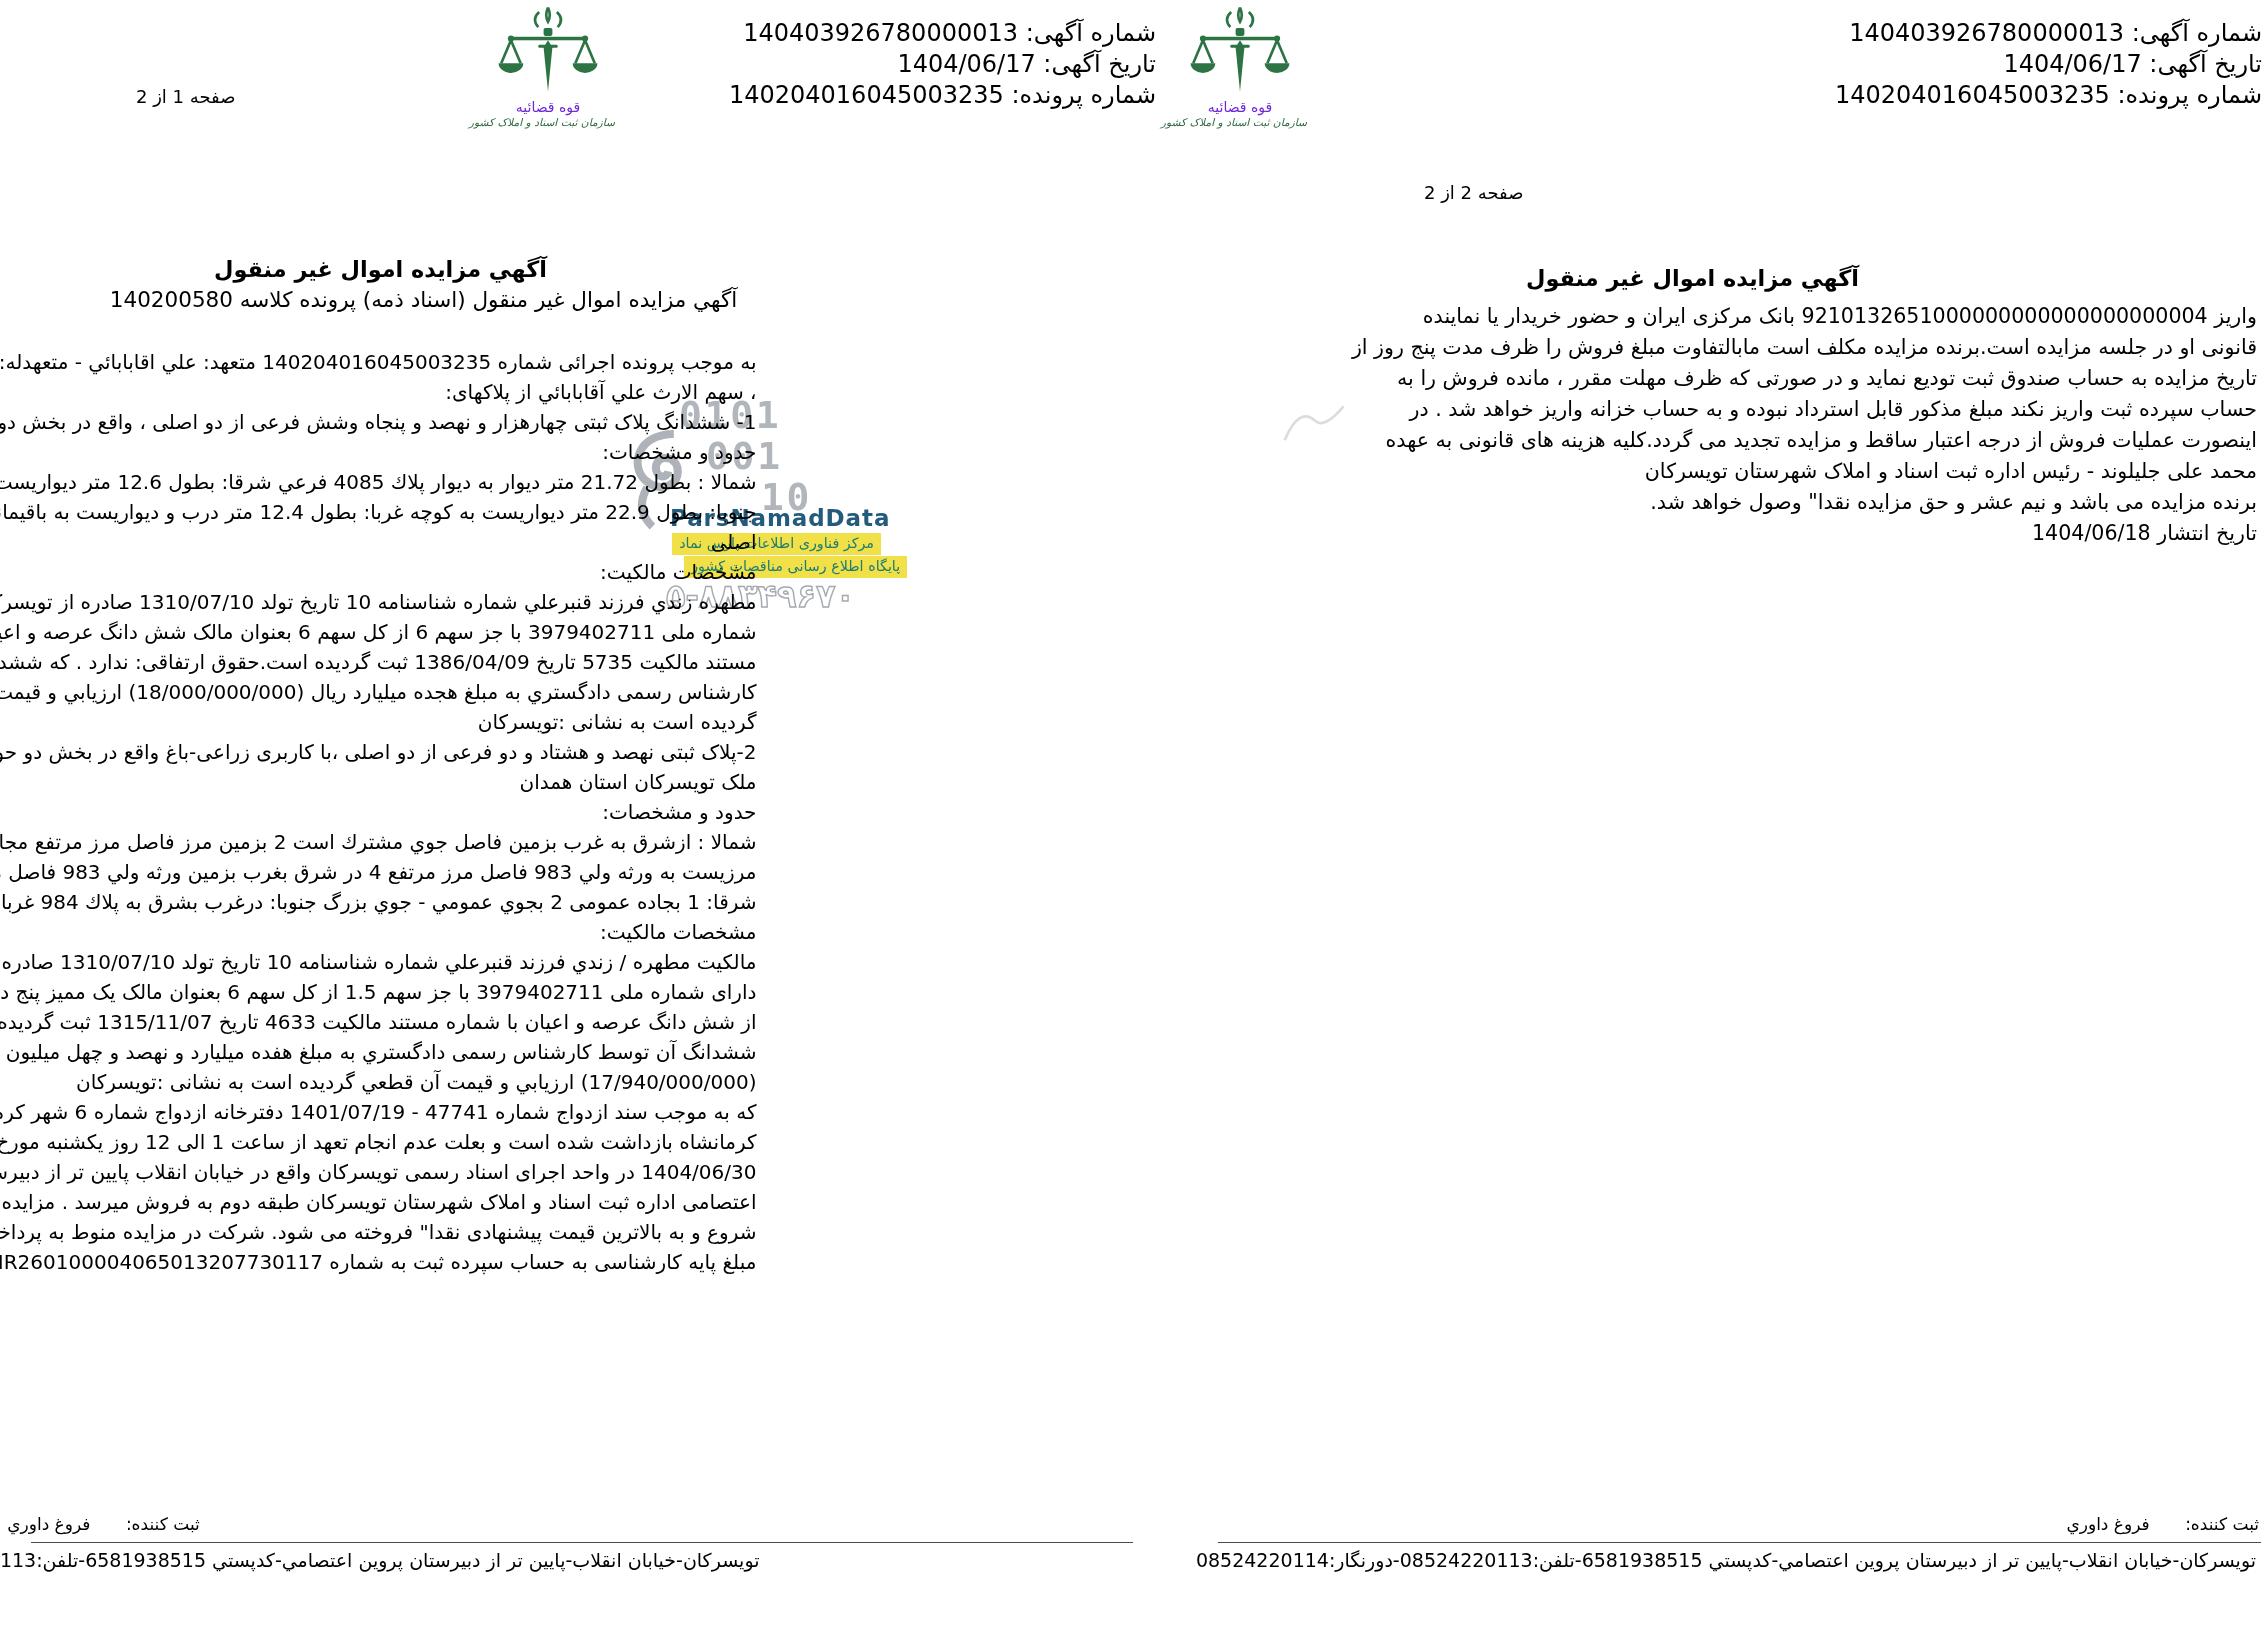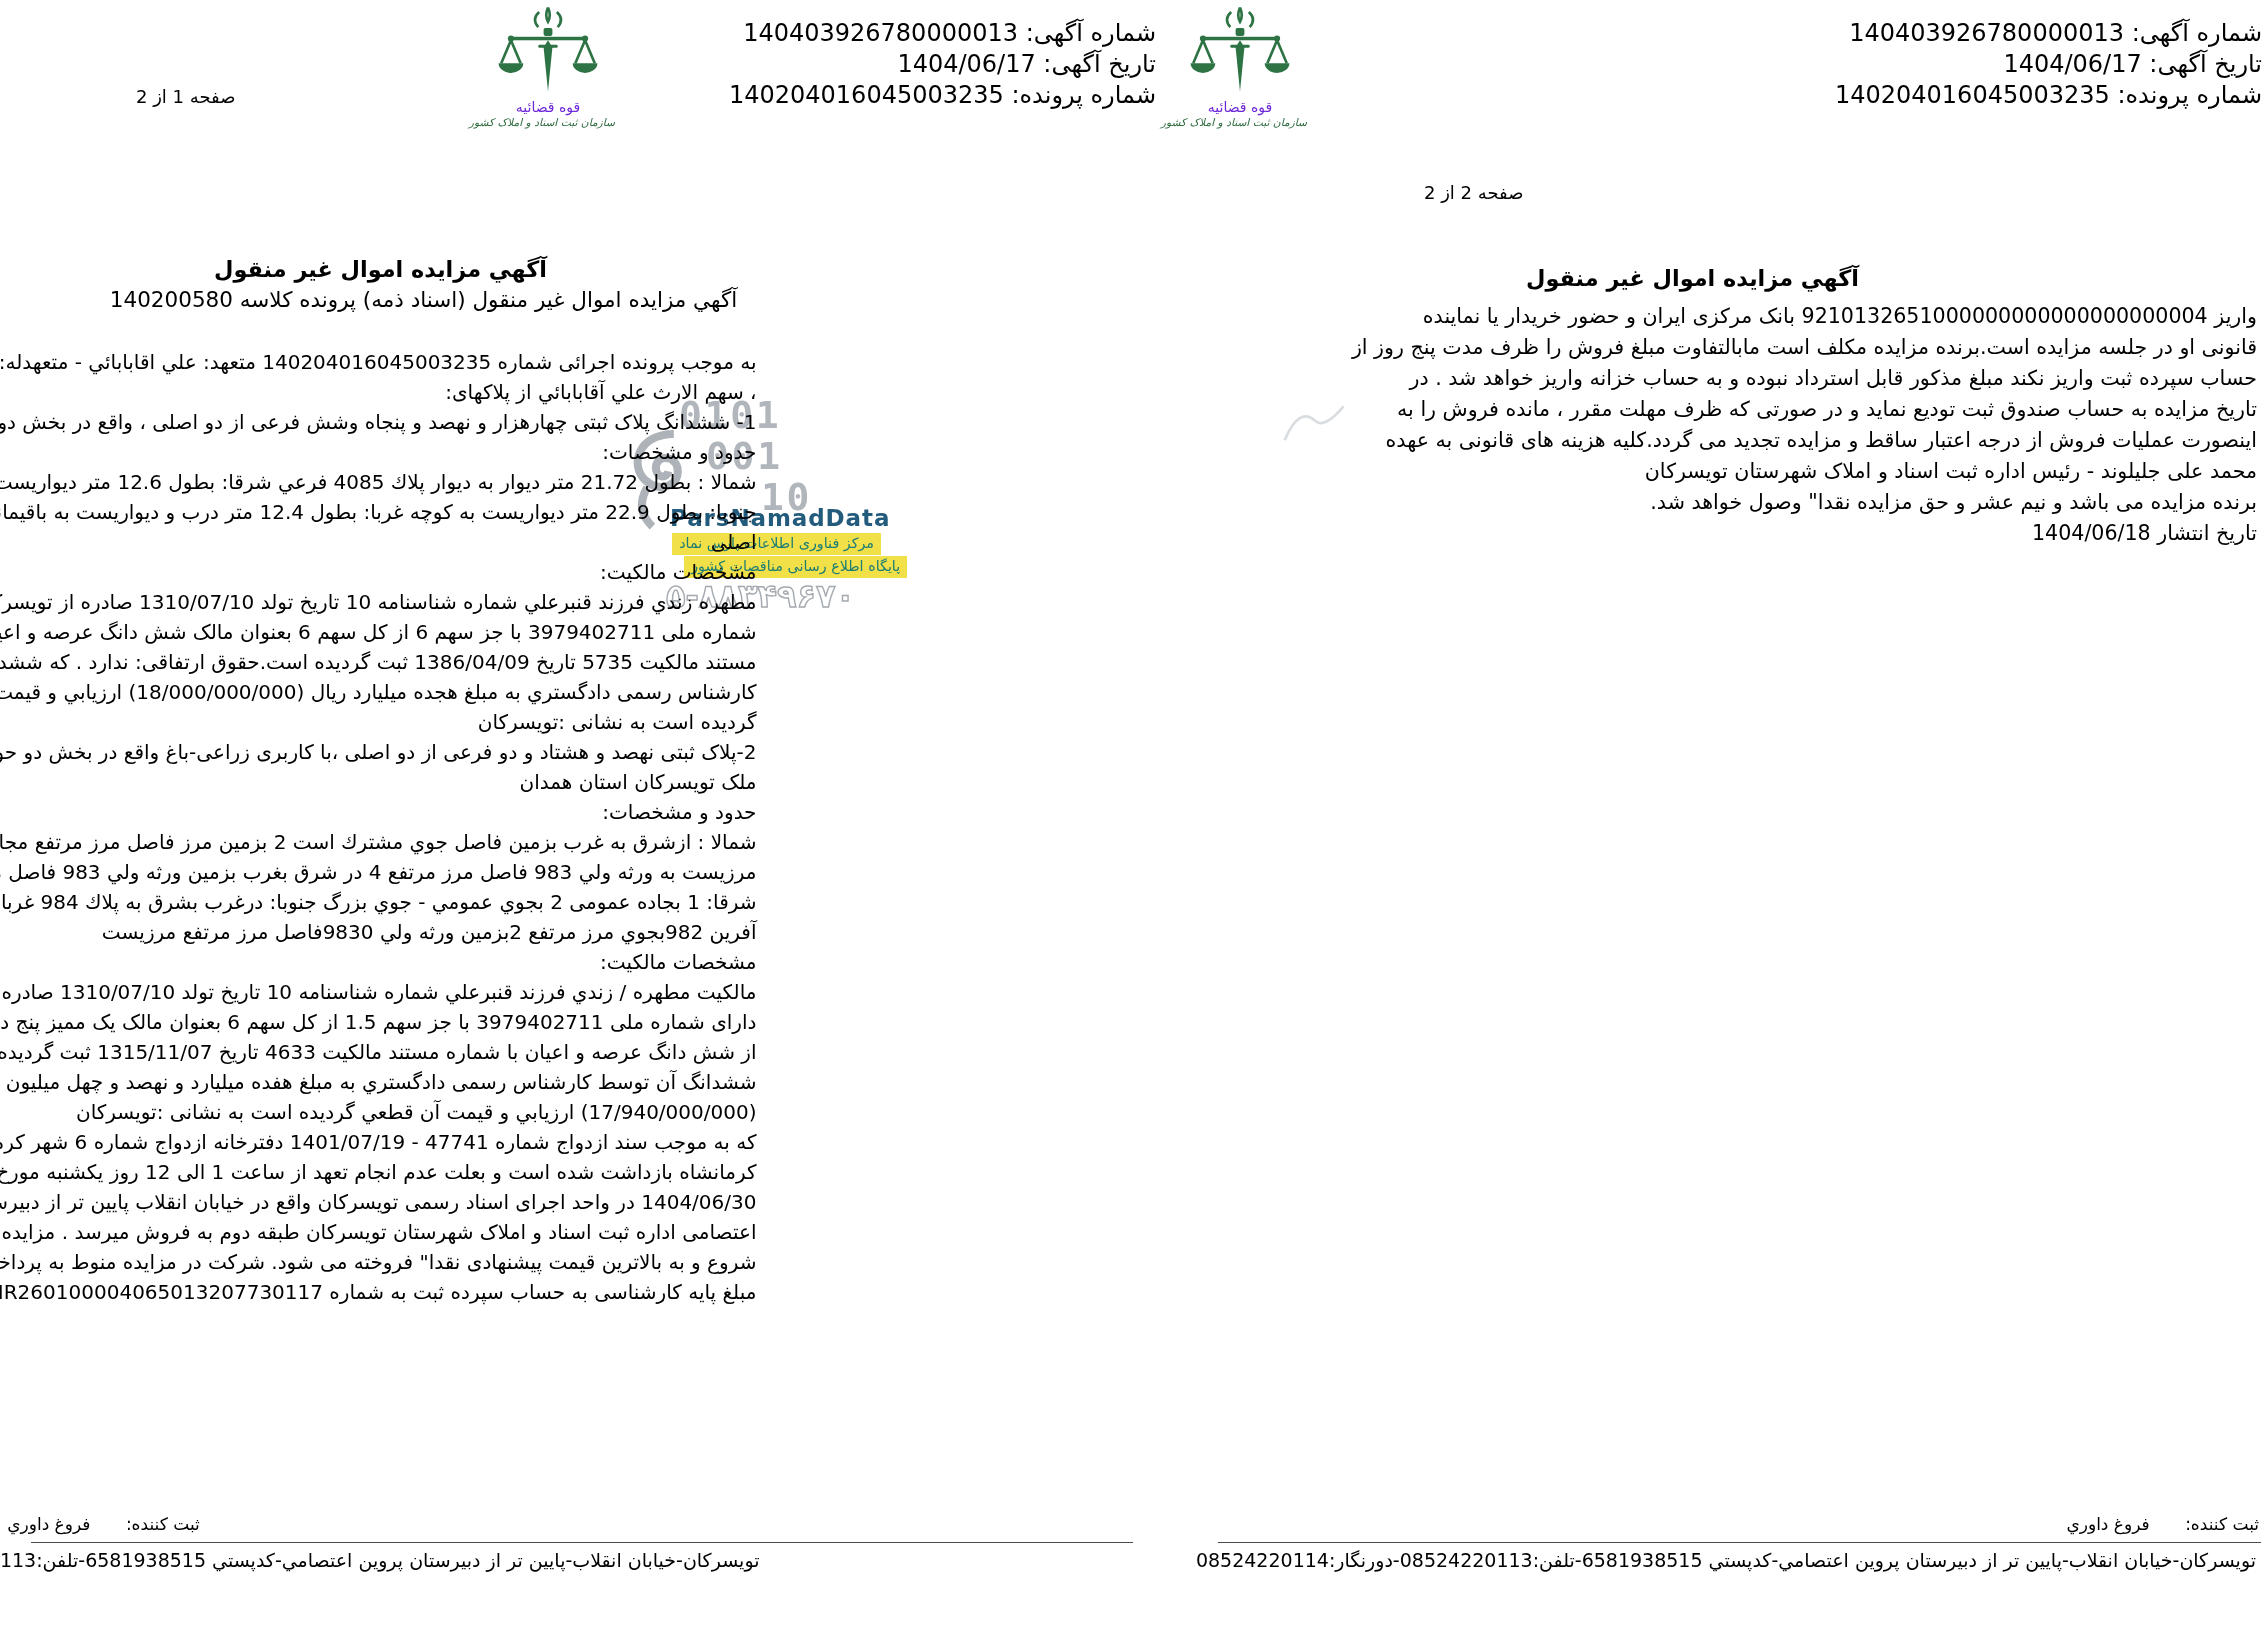--- a/index.html
+++ b/index.html
@@ -102,21 +102,20 @@
         <div class="line">شماره ملی 3979402711 با جز سهم 6 از کل سهم 6 بعنوان مالک شش دانگ عرصه و اعیان با شماره</div>
         <div class="line">مستند مالکیت 5735 تاریخ 1386/04/09 ثبت گردیده است.حقوق ارتفاقی: ندارد . که ششدانگ آن توسط</div>
         <div class="line">کارشناس رسمی دادگستري به مبلغ هجده میلیارد ریال (18/000/000/000) ارزیابي و قیمت آن قطعي</div>
         <div class="line">گردیده است به نشانی :تویسرکان</div>
         <div class="line">2-پلاک ثبتی نهصد و هشتاد و دو فرعی از دو اصلی ،با کاربری زراعی-باغ واقع در بخش دو حوزه ثبت</div>
         <div class="line">ملک تویسرکان استان همدان</div>
         <div class="line">حدود و مشخصات:</div>
         <div class="line">شمالا : ازشرق به غرب بزمین فاصل جوي مشترك است 2 بزمین مرز فاصل مرز مرتفع مجاور است 3</div>
         <div class="line">مرزیست به ورثه ولي 983 فاصل مرز مرتفع 4 در شرق بغرب بزمین ورثه ولي 983 فاصل مرز مرتفع</div>
         <div class="line">شرقا: 1 بجاده عمومی 2 بجوي عمومي - جوي بزرگ جنوبا: درغرب بشرق به پلاك 984 غربا: بزمین مهر</div>
-        <div class="line">آفرین 982بجوي مرز مرتفع 2بزمین ورثه ولي 9830فاصل مرز مرتفع مرزیست</div>
         <div class="line">مشخصات مالکیت:</div>
         <div class="line">مالکیت مطهره / زندي فرزند قنبرعلي شماره شناسنامه 10 تاریخ تولد 1310/07/10 صادره از تویسرکان</div>
         <div class="line">دارای شماره ملی 3979402711 با جز سهم 1.5 از کل سهم 6 بعنوان مالک یک ممیز پنج دهم دانگ مشاع</div>
         <div class="line">از شش دانگ عرصه و اعیان با شماره مستند مالکیت 4633 تاریخ 1315/11/07 ثبت گردیده است.که</div>
         <div class="line">ششدانگ آن توسط کارشناس رسمی دادگستري به مبلغ هفده میلیارد و نهصد و چهل میلیون ریال</div>
         <div class="line">(17/940/000/000) ارزیابي و قیمت آن قطعي گردیده است به نشانی :تویسرکان</div>
         <div class="line">که به موجب سند ازدواج شماره 47741 - 1401/07/19 دفترخانه ازدواج شماره 6 شهر کرمانشاه استان</div>
         <div class="line">کرمانشاه بازداشت شده است و بعلت عدم انجام تعهد از ساعت 1 الی 12 روز یکشنبه مورخ</div>
         <div class="line">1404/06/30 در واحد اجرای اسناد رسمی تویسرکان واقع در خیابان انقلاب پایین تر از دبیرستان پروین</div>
         <div class="line">اعتصامی اداره ثبت اسناد و املاک شهرستان تویسرکان طبقه دوم به فروش میرسد . مزایده از مبلغ فوق</div>
@@ -192,22 +191,22 @@
     
     <div class="abs pgind rtl" style="left:1424px;top:182px;">صفحه 2 از 2</div>
 
     
     <div class="abs title rtl" style="left:1164px;top:265px;width:1057px;">آگهي مزايده اموال غير منقول</div>
 
     
     <div class="abs body-block body2" style="left:1164px;top:301px;width:1093px;">
         <div class="line">واریز 9210132651000000000000000000004 بانک مرکزی ایران و حضور خریدار یا نماینده</div>
         <div class="line">قانونی او در جلسه مزایده است.برنده مزایده مکلف است مابالتفاوت مبلغ فروش را ظرف مدت پنج روز از</div>
+        <div class="line">تاریخ مزایده به حساب صندوق ثبت تودیع نماید و در صورتی که ظرف مهلت مقرر ، مانده فروش را به</div>
         <div class="line">حساب سپرده ثبت واریز نکند مبلغ مذکور قابل استرداد نبوده و به حساب خزانه واریز خواهد شد . در</div>
-        <div class="line">تاریخ مزایده به حساب صندوق ثبت تودیع نماید و در صورتی که ظرف مهلت مقرر ، مانده فروش را به</div>
         <div class="line">اینصورت عملیات فروش از درجه اعتبار ساقط و مزایده تجدید می گردد.کلیه هزینه های قانونی به عهده</div>
         <div class="line">محمد علی جلیلوند - رئیس اداره ثبت اسناد و املاک شهرستان تویسرکان</div>
         <div class="line">برنده مزایده می باشد و نیم عشر و حق مزایده نقدا" وصول خواهد شد.</div>
         <div class="line">تاریخ انتشار 1404/06/18</div>
       </div>
 
     
     <svg class="abs" style="left:1279px;top:401px;" width="72" height="50" viewBox="0 0 80 56">
       <path d="M6 44 q16 -38 34 -22 q10 10 32 -16" stroke="#c2c6ca" stroke-width="3" fill="none" opacity="0.6"></path>
     </svg>

